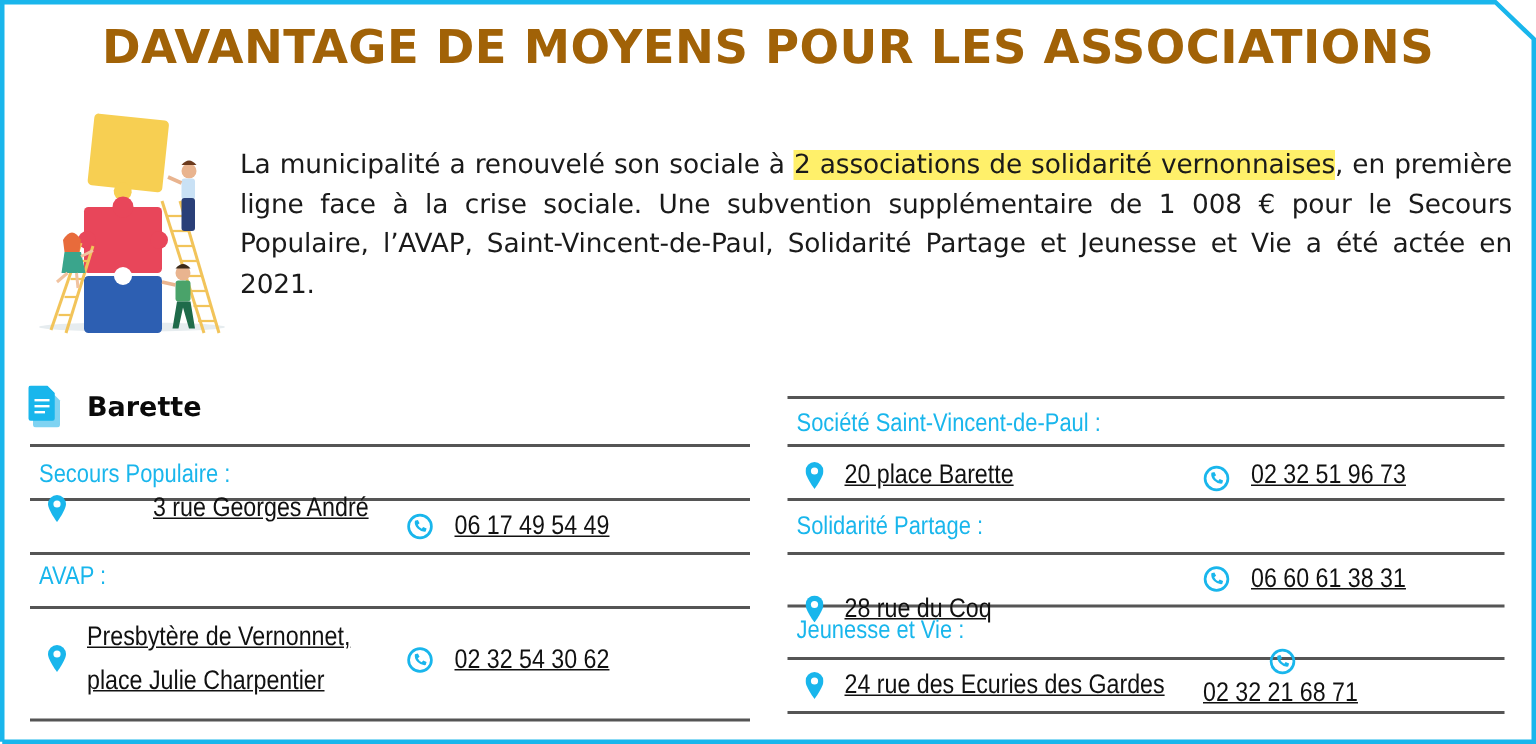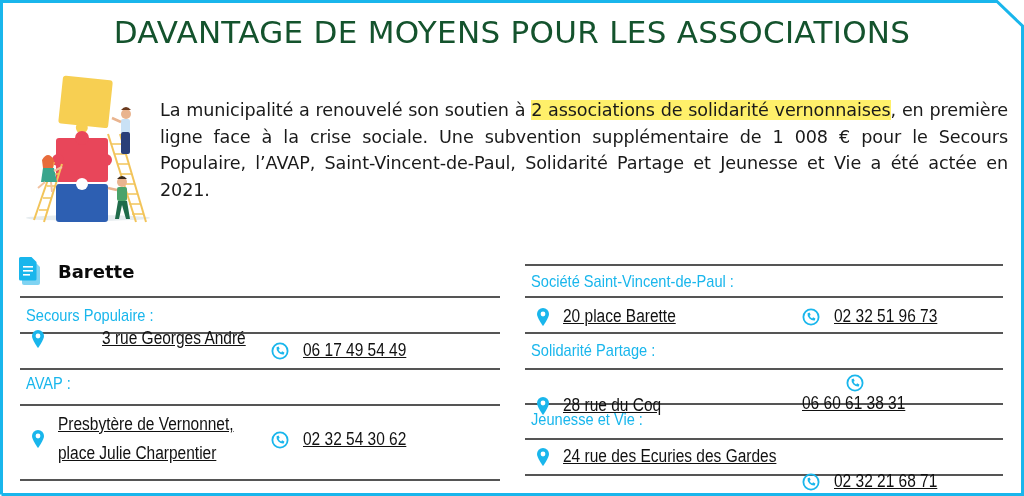--- a/index.html
+++ b/index.html
@@ -4,22 +4,22 @@
   <style>
     * { box-sizing: border-box; margin: 0; padding: 0; }
     html, body { width: 1024px; height: 496px; background: #ffffff; overflow: hidden; }
     body { position: relative; font-family: "DejaVu Sans", sans-serif; color: #111; }
 
     .frame { position: absolute; left: 0; top: 0; width: 1024px; height: 496px; }
     .frame svg { position: absolute; left: 0; top: 0; }
 
     .title {
       position: absolute; left: 0; top: 14px; width: 1024px; text-align: center;
-      font-family: "DejaVu Sans", sans-serif; font-weight: normal; font-size: 31px;
-      letter-spacing: 0.3px; color: #14532d;
+      font-family: "DejaVu Sans", sans-serif; font-weight: bold; font-size: 31px;
+      letter-spacing: 0.3px; color: #a16207;
     }
 
     .illustration { position: absolute; left: 18px; top: 72px; width: 136px; height: 152px; }
 
     .intro {
       position: absolute; left: 160px; top: 97px; width: 848px;
       font-family: "DejaVu Sans", sans-serif; font-size: 17.6px; line-height: 26.5px;
       color: #1a1a1a; text-align: justify; letter-spacing: -0.1px;
     }
     .intro .hl { background: #fff06a; }
@@ -107,21 +107,21 @@
     <line x1="33" y1="110" x2="34" y2="120" stroke="#f1c3a0" stroke-width="2"></line>
 
     <circle cx="104" cy="110" r="5" fill="#e9b48f"></circle>
     <path d="M99 107 q5 -6 10 0" fill="#3b2a1a"></path>
     <rect x="99" y="115" width="10" height="14" rx="2" fill="#4aa36a"></rect>
     <line x1="99" y1="118" x2="90" y2="116" stroke="#e9b48f" stroke-width="2.5"></line>
     <path d="M100 129 l-3 18 h4 l3 -14 l4 14 h4 l-3 -18 z" fill="#1f6b4a"></path>
   </svg>
 </div>
 
-<p class="intro"><span>La municipalité a renouvelé son soutien à </span><span class="hl">2 associations de solidarité vernonnaises</span><span>, en première ligne face à la crise sociale. Une subvention supplémentaire de 1 008 € pour le Secours Populaire, l’AVAP, Saint-Vincent-de-Paul, Solidarité Partage et Jeunesse et Vie a été actée en 2021.</span></p>
+<p class="intro"><span>La municipalité a renouvelé son sociale à </span><span class="hl">2 associations de solidarité vernonnaises</span><span>, en première ligne face à la crise sociale. Une subvention supplémentaire de 1 008 € pour le Secours Populaire, l’AVAP, Saint-Vincent-de-Paul, Solidarité Partage et Jeunesse et Vie a été actée en 2021.</span></p>
 
 <div class="contact-head">
   <svg class="doc-icon" viewBox="0 0 24 28">
     <path d="M4 4 h12 l6 6 v16 a2 2 0 0 1 -2 2 h-14 a2 2 0 0 1 -2 -2 z" fill="#7fd3f2"></path>
     <path d="M1 1.5 a1.5 1.5 0 0 1 1.5 -1.5 h11 l5 5 v17 a1.5 1.5 0 0 1 -1.5 1.5 h-14.5 a1.5 1.5 0 0 1 -1.5 -1.5 z" fill="#19b6ec"></path>
     <rect x="5" y="9" width="10" height="1.6" fill="#fff"></rect>
     <rect x="5" y="13" width="10" height="1.6" fill="#fff"></rect>
     <rect x="5" y="17" width="7" height="1.6" fill="#fff"></rect>
   </svg>
   <span class="label">Barette</span>
@@ -177,51 +177,51 @@
 <div class="hline" style="left:525px; top:474px; width:478px;"></div>
 
 <div class="org" style="left:531px; top:272px;">Société Saint-Vincent-de-Paul :</div>
 <div class="row-item" style="left:537px; top:305px;">
   <svg class="pin" viewBox="0 0 12 18">
       <path d="M6 0 a6 6 0 0 1 6 6 c0 4 -6 12 -6 12 s-6 -8 -6 -12 a6 6 0 0 1 6 -6 z" fill="#19b6ec"></path>
       <circle cx="6" cy="6" r="2.4" fill="#fff"></circle>
     </svg>
   <span class="txt">20 place Barette</span>
 </div>
-<div class="row-item" style="left:802px; top:305px;">
+<div class="row-item" style="left:802px; top:305px;align-items:flex-end;">
   <svg class="phone-ico" viewBox="0 0 18 18">
       <circle cx="9" cy="9" r="7.6" fill="none" stroke="#19b6ec" stroke-width="1.8"></circle>
       <path d="M5.6 5.2 l2 -0.6 l1.1 2.3 l-1.2 0.9 q0.9 1.9 2.7 2.7 l0.9 -1.2 l2.3 1.1 l-0.6 2 q-3 0.4 -5.4 -2 q-2.4 -2.4 -1.8 -5.2 z" fill="#19b6ec"></path>
     </svg>
   <span class="txt">02 32 51 96 73</span>
 </div>
 
 <div class="org" style="left:531px; top:341px;">Solidarité Partage :</div>
 <div class="row-item" style="left:537px; top:394px;">
   <svg class="pin" viewBox="0 0 12 18">
       <path d="M6 0 a6 6 0 0 1 6 6 c0 4 -6 12 -6 12 s-6 -8 -6 -12 a6 6 0 0 1 6 -6 z" fill="#19b6ec"></path>
       <circle cx="6" cy="6" r="2.4" fill="#fff"></circle>
     </svg>
   <span class="txt">28 rue du Coq</span>
 </div>
-<div class="row-item" style="left:802px; top:374px;flex-direction:column;">
+<div class="row-item" style="left:802px; top:374px;">
   <svg class="phone-ico" viewBox="0 0 18 18">
       <circle cx="9" cy="9" r="7.6" fill="none" stroke="#19b6ec" stroke-width="1.8"></circle>
       <path d="M5.6 5.2 l2 -0.6 l1.1 2.3 l-1.2 0.9 q0.9 1.9 2.7 2.7 l0.9 -1.2 l2.3 1.1 l-0.6 2 q-3 0.4 -5.4 -2 q-2.4 -2.4 -1.8 -5.2 z" fill="#19b6ec"></path>
     </svg>
   <span class="txt">06 60 61 38 31</span>
 </div>
 
 <div class="org" style="left:531px; top:410px;">Jeunesse et Vie :</div>
 <div class="row-item" style="left:537px; top:445px;justify-content:flex-end;">
   <svg class="pin" viewBox="0 0 12 18">
       <path d="M6 0 a6 6 0 0 1 6 6 c0 4 -6 12 -6 12 s-6 -8 -6 -12 a6 6 0 0 1 6 -6 z" fill="#19b6ec"></path>
       <circle cx="6" cy="6" r="2.4" fill="#fff"></circle>
     </svg>
   <span class="txt">24 rue des Ecuries des Gardes</span>
 </div>
-<div class="row-item" style="left:802px; top:470px;">
+<div class="row-item" style="left:802px; top:432px;flex-direction:column;">
   <svg class="phone-ico" viewBox="0 0 18 18">
       <circle cx="9" cy="9" r="7.6" fill="none" stroke="#19b6ec" stroke-width="1.8"></circle>
       <path d="M5.6 5.2 l2 -0.6 l1.1 2.3 l-1.2 0.9 q0.9 1.9 2.7 2.7 l0.9 -1.2 l2.3 1.1 l-0.6 2 q-3 0.4 -5.4 -2 q-2.4 -2.4 -1.8 -5.2 z" fill="#19b6ec"></path>
     </svg>
   <span class="txt">02 32 21 68 71</span>
 </div>
 
 </body></html>

